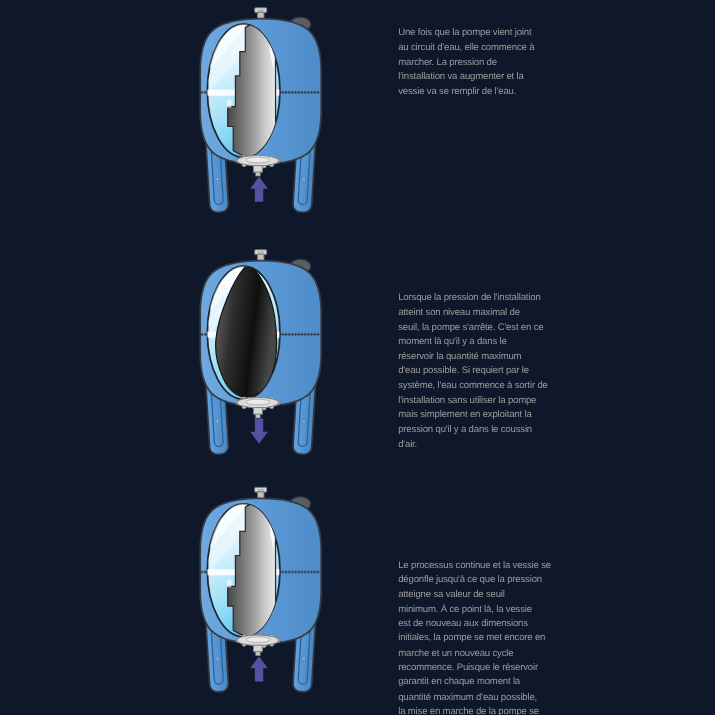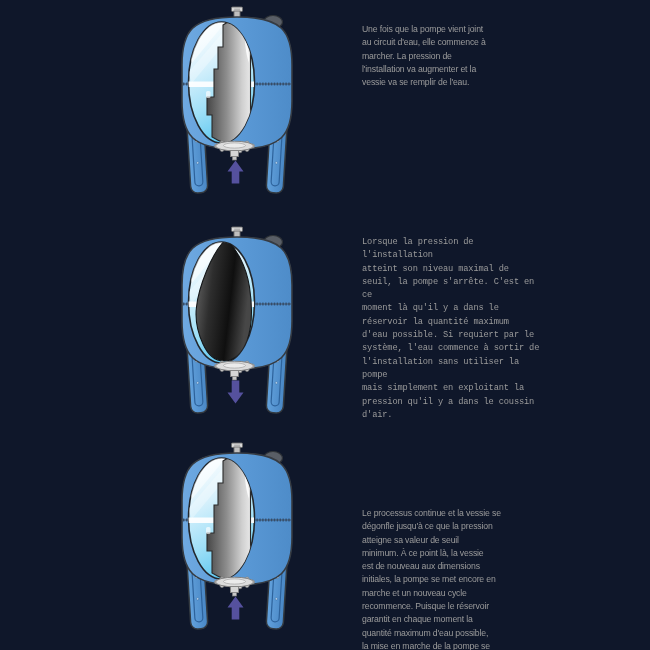--- a/index.html
+++ b/index.html
@@ -24,21 +24,21 @@
     width: 178px;
     font-size: 8.7px;
     line-height: 13.3px;
     letter-spacing: -0.15px;
     color: #9b9b9b;
     white-space: pre-line;
   }
   #fig-0 { top: 5px; }
   #cap-0 { top: 23px; }
   #fig-1 { top: 225px; }
-  #cap-1 { top: 236px; font-family: Liberation Mono, monospace; }
+  #cap-1 { top: 264px; }
   #fig-2 { top: 441px; }
   #cap-2 { top: 462px; margin-top: 45px; }
 </style>
 </head>
 <body>
 
 <div class="page" style="background: #0f172a; padding-left: 40px;">
 
   <div class="row">
     <div class="figure-slot" id="fig-0">

